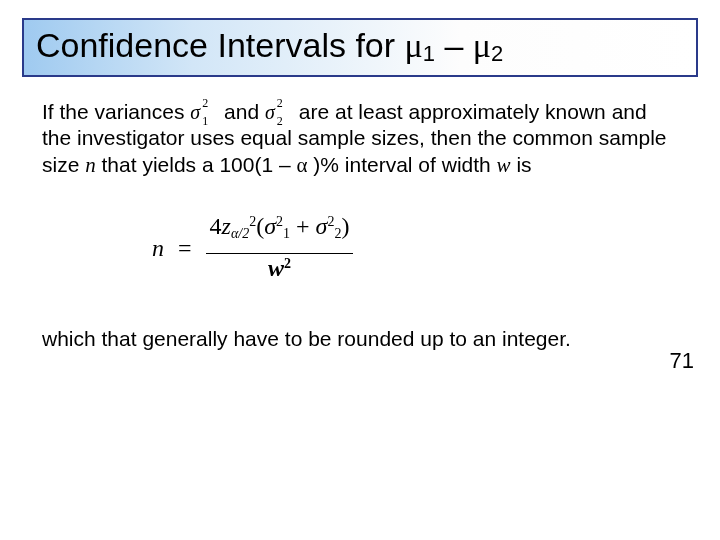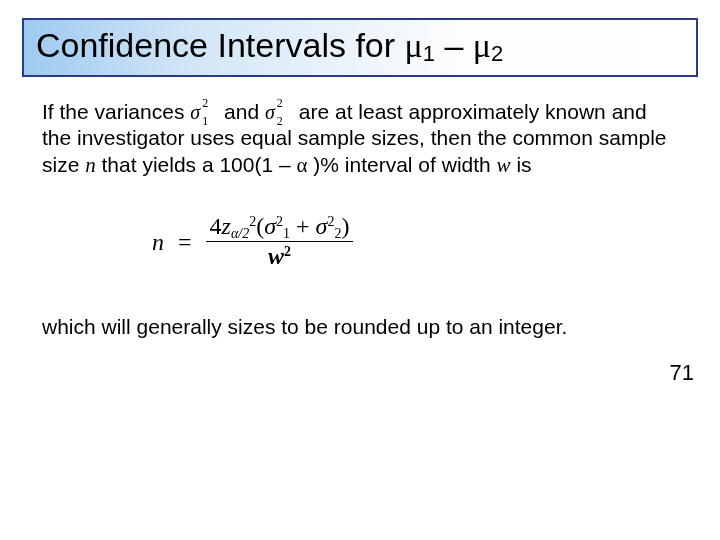--- a/index.html
+++ b/index.html
@@ -37,29 +37,29 @@
     display: flex;
     align-items: center;
     gap: 14px;
   }
   .frac {
     display: inline-flex;
     flex-direction: column;
     align-items: center;
     line-height: 1.05;
   }
-  .frac .num { padding: 0 4px 0 4px; border-bottom: 1.5px solid #000; }
+  .frac .num { padding: 0 4px 12px 4px; border-bottom: 1.5px solid #000; }
   .frac .den { padding: 2px 4px 0 4px; font-weight: bold; }
   .z-sub { font-size: 14px; vertical-align: -4px; font-style: italic; }
   .sup2 { font-size: 14px; vertical-align: 8px; }
   .ssub { font-size: 14px; vertical-align: -4px; }
   .pagenum {
     position: absolute;
     right: 26px;
-    bottom: 2px;
+    bottom: 14px;
     font-size: 22px;
   }
 </style>
 </head>
 <body>
 
 <div class="slide">
 
   <div class="title-box">
     <h1>
@@ -78,17 +78,17 @@
       <span class="frac">
         <span class="num">
           <span>4</span><span class="ital">z</span><span class="z-sub">α/2</span><span class="sup2">2</span><span>(</span><span class="ital">σ</span><span class="sup2">2</span><span class="ssub">1</span><span> + </span><span class="ital">σ</span><span class="sup2">2</span><span class="ssub">2</span><span>)</span>
         </span>
         <span class="den">
           <span class="ital">w</span><span class="sup2">2</span>
         </span>
       </span>
     </div>
 
-    <p>which will generally sizes to be rounded up to an integer.</p>
+    <p>which that generally have to be rounded up to an integer.</p>
   </div>
 
   <div class="pagenum">71</div>
 </div>
 
 </body></html>

